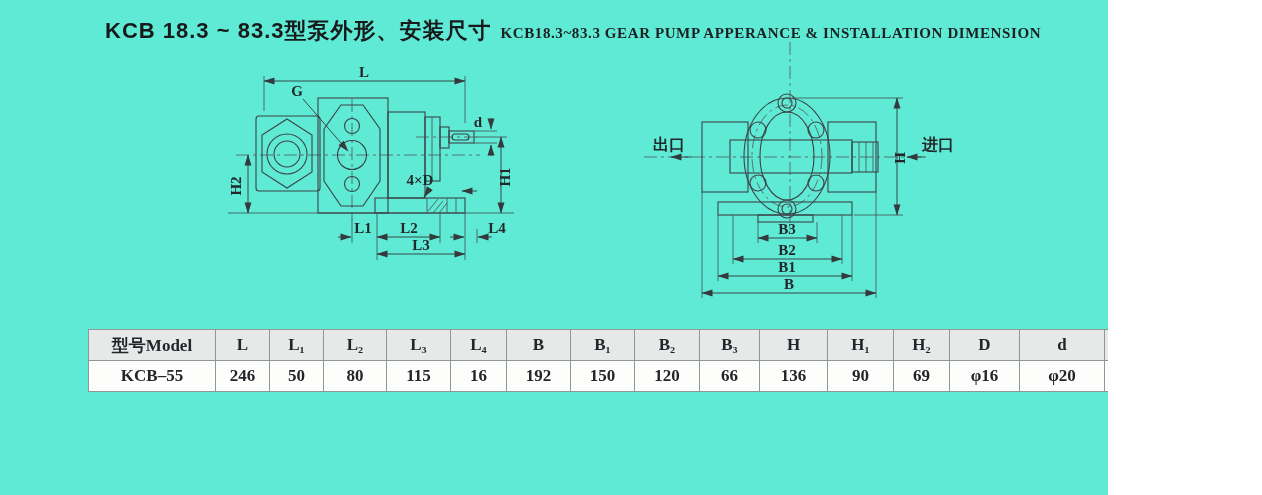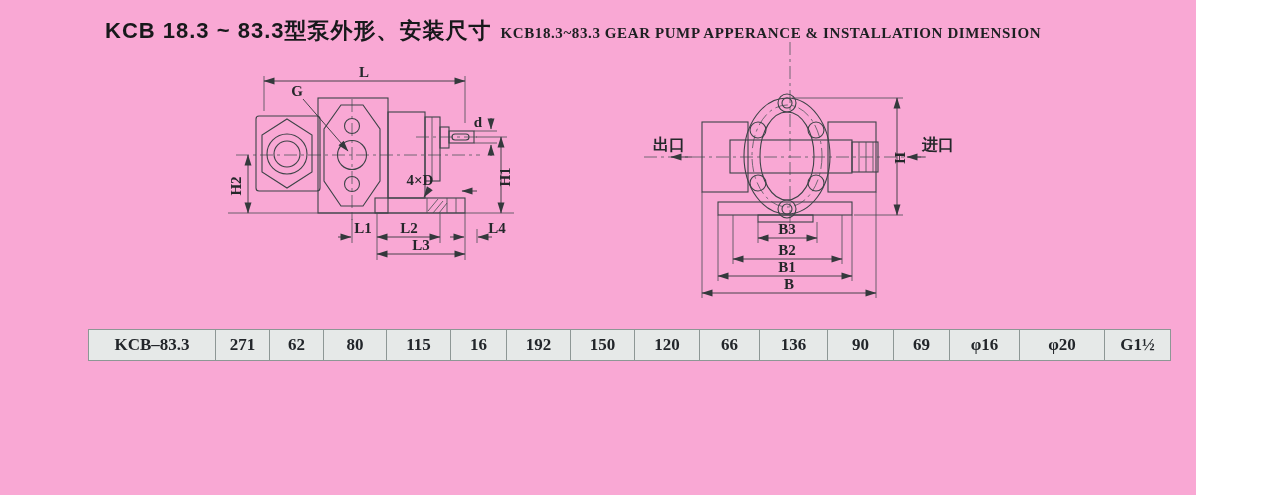--- a/index.html
+++ b/index.html
@@ -1,18 +1,18 @@
 <!DOCTYPE html>
 <html><head>
 <meta charset="utf-8">
 <style>
   html,body { margin:0; padding:0; }
   .page {
-    position:relative; width:1196px; height:495px;
-    background:#f9a8d4; overflow:hidden;
+    position:relative; width:1108px; height:495px;
+    background:#5eead4; overflow:hidden;
     font-family:"Liberation Serif","DejaVu Serif",serif;
     text-decoration:underline;
   }
   .title-wrap { position:absolute; left:105px; top:16px; white-space:nowrap; }
   .title-zh {
     font-family:"Liberation Sans","DejaVu Sans",sans-serif;
     font-weight:bold; font-size:22px; color:#17191b; letter-spacing:1px;
   }
   .title-en {
     font-family:"Liberation Serif","DejaVu Serif",serif;
@@ -175,34 +175,52 @@
       <col style="width:65px">
         <col style="width:60px">
         <col style="width:68px">
         <col style="width:66px">
       <col style="width:56px">
         <col style="width:70px">
         <col style="width:85px">
         <col style="width:66px">
     </colgroup>
     <tbody>
-    <tr class="shade">
-      <td>KCB–83.3</td>
-      <td>271</td>
-      <td>62</td>
+        <tr class="shade">
+      <th>型号Model</th>
+      <th>L</th>
+      <th>L₁</th>
+      <th>L₂</th>
+      <th>L₃</th>
+      <th>L₄</th>
+      <th>B</th>
+      <th>B₁</th>
+      <th>B₂</th>
+      <th>B₃</th>
+      <th>H</th>
+      <th>H₁</th>
+      <th>H₂</th>
+      <th>D</th>
+      <th>d</th>
+      <th>G</th>
+    </tr>
+    <tr class="plain">
+      <td>KCB–55</td>
+      <td>246</td>
+      <td>50</td>
       <td>80</td>
       <td>115</td>
       <td>16</td>
       <td>192</td>
       <td>150</td>
       <td>120</td>
       <td>66</td>
       <td>136</td>
       <td>90</td>
       <td>69</td>
       <td>φ16</td>
       <td>φ20</td>
-      <td>G1½</td>
+      <td>G1</td>
     </tr>
   </tbody>
     </table>
 
 </div>
 
 </body></html>

